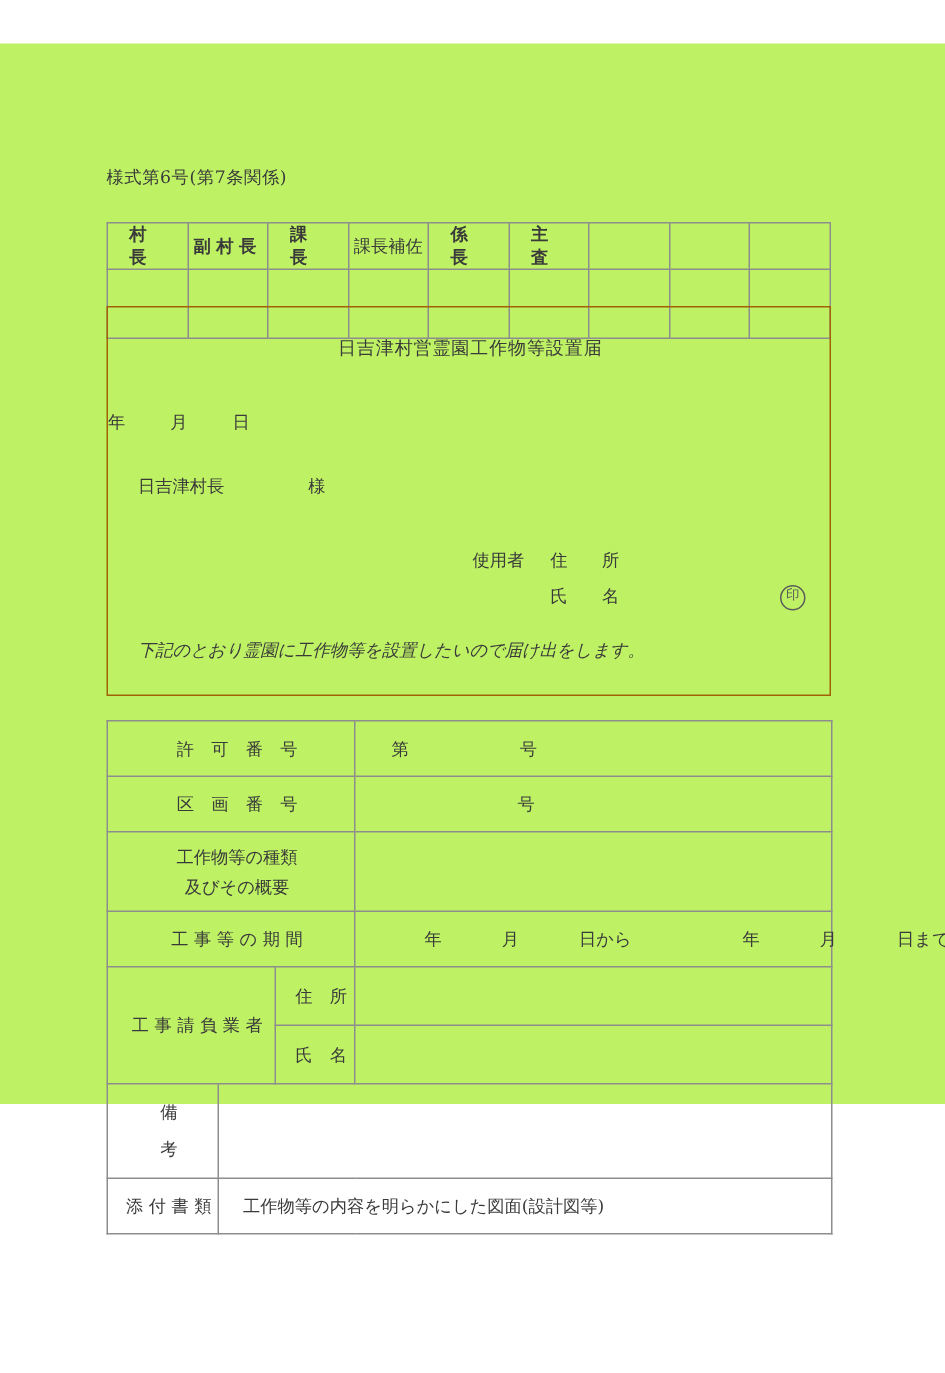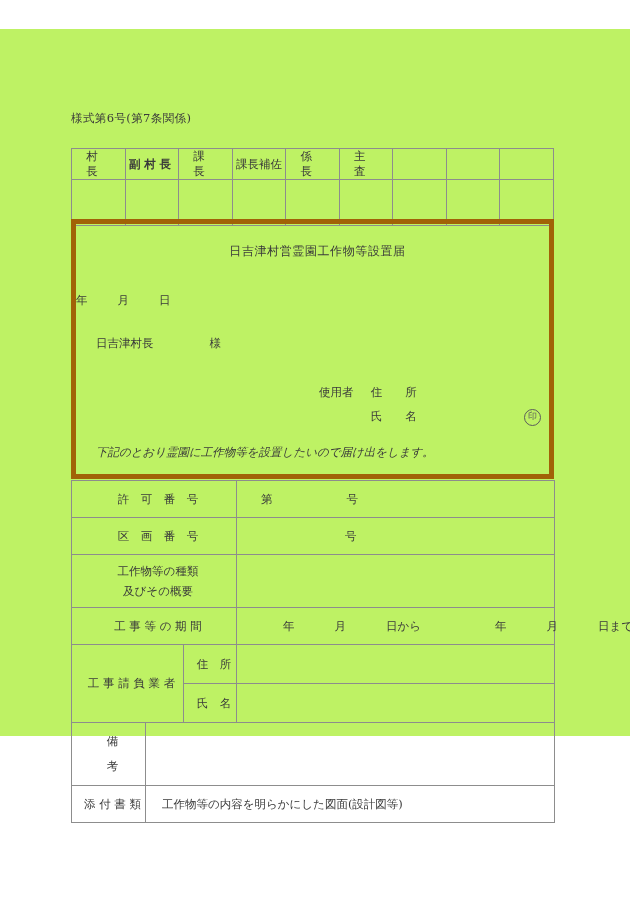--- a/index.html
+++ b/index.html
@@ -57,30 +57,30 @@
     width: 483px;
   }
   .stamp-table td {
     height: 26px;
     text-align: center;
   }
   .stamp-table tr.blank-row td {
     height: 45px;
   }
   .sp2 { letter-spacing: 0.32em; text-indent: 0.32em; font-weight: bold; }
-  .sp-wide { letter-spacing: 1.1em; text-indent: 1.1em; }
+  .sp-wide { letter-spacing: 1.1em; text-indent: 1.1em; font-weight: bold; }
 
   
   .body-box {
     position: absolute;
     left: 71px;
-    top: 190px;
+    top: 175px;
     width: 483px;
     height: 260px;
-    border: 5px solid #a16207;
+    border: 1px solid #a16207;
     box-sizing: border-box;
   }
   .doc-title {
     position: absolute;
     left: 0;
     top: 19px;
     width: 483px;
     text-align: center;
     font-size: 12px;
     letter-spacing: 0.6px;

